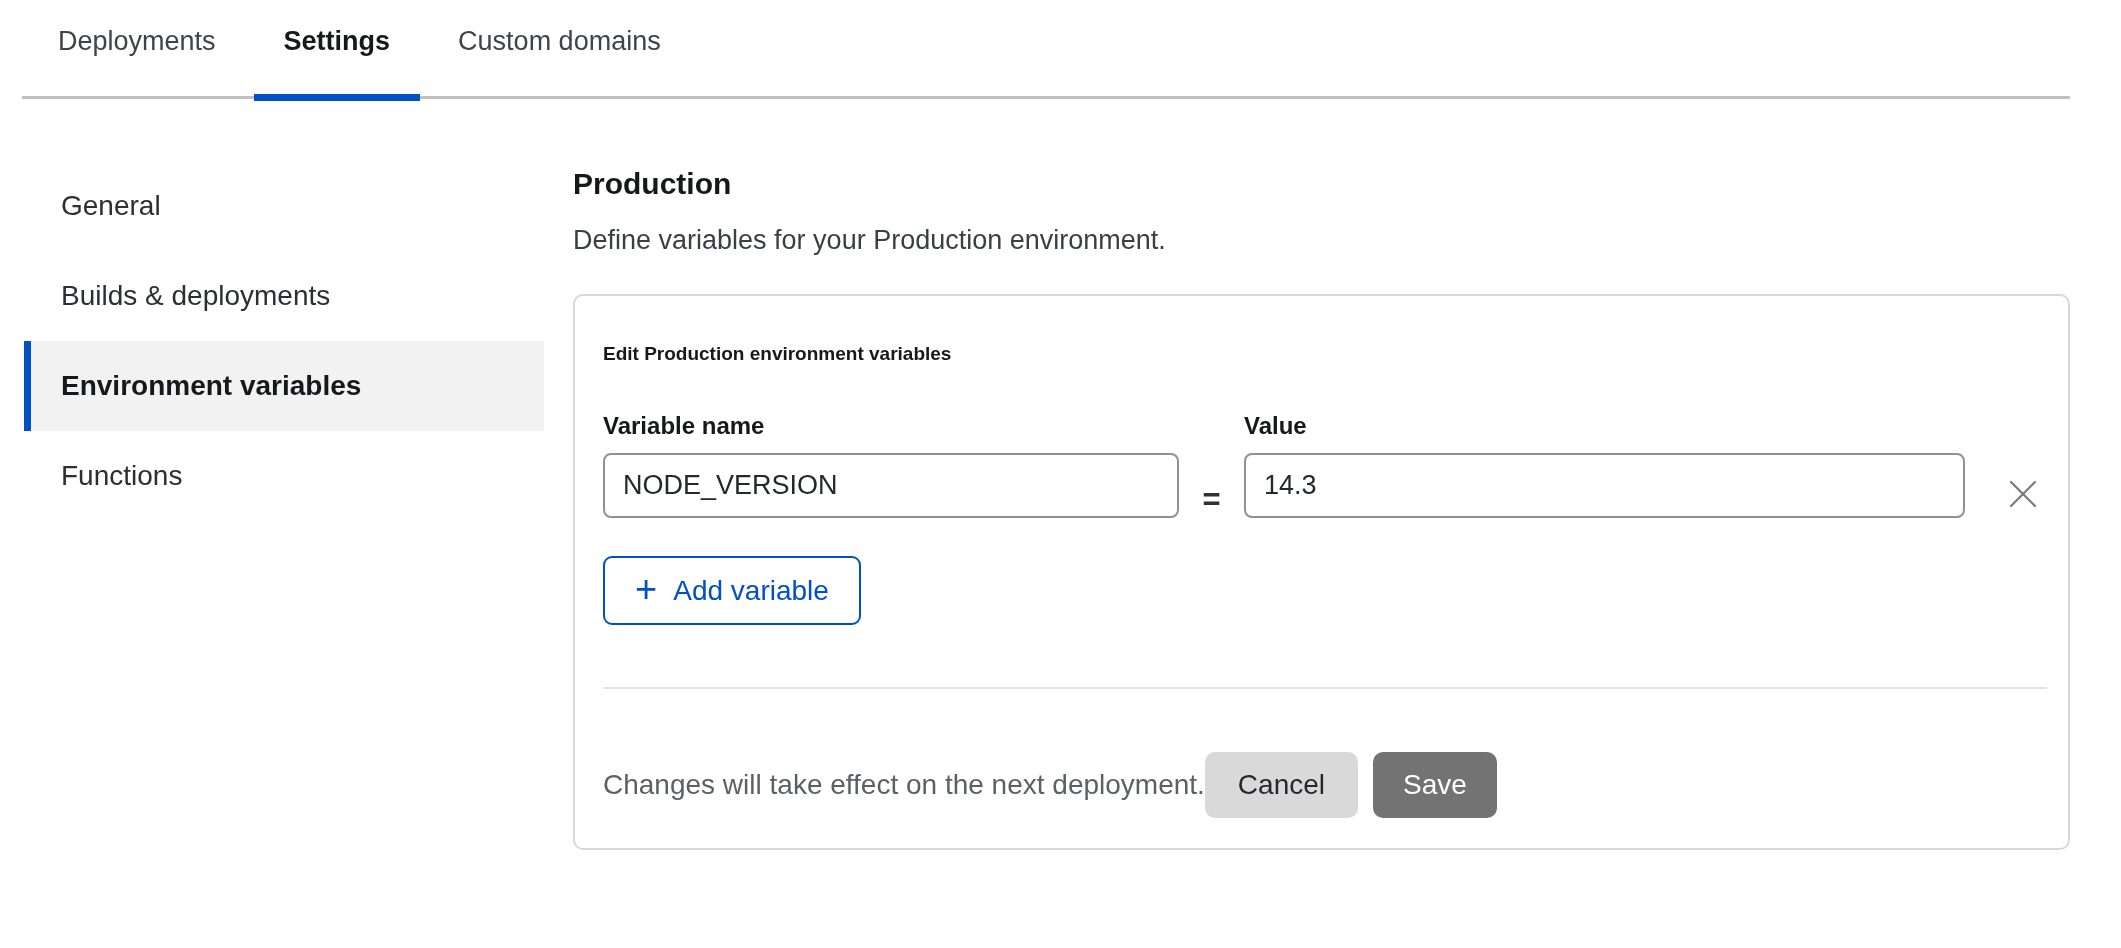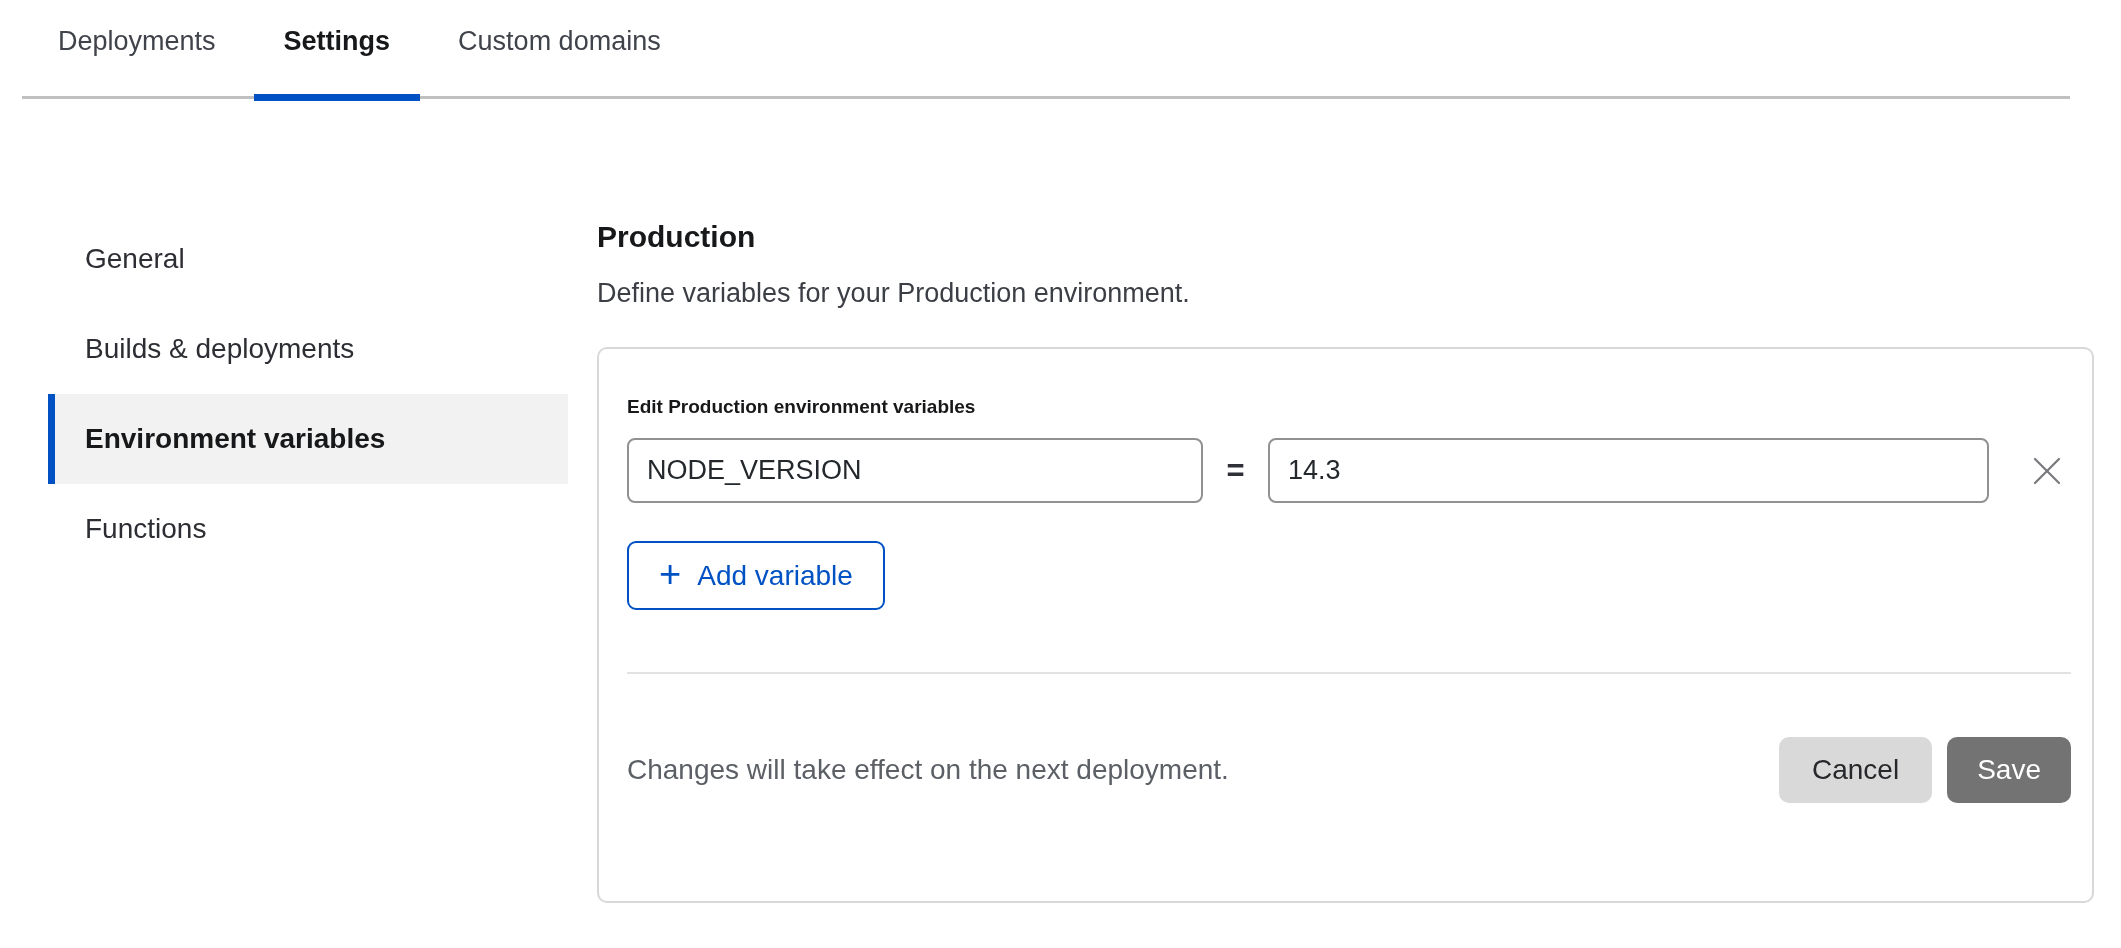--- a/index.html
+++ b/index.html
@@ -34,21 +34,21 @@
   .tab.active { font-weight: bold; color: #17181a; }
   .tab.active::after {
     content: "";
     position: absolute;
     left: 0; right: 0; bottom: -5px;
     height: 7px;
     background: #0051c3;
   }
 
   
-  .layout { display: flex; margin-top: 115px; align-items: flex-start; padding-left: 24px; }
+  .layout { display: flex; margin-top: 62px; align-items: flex-start; }
 
   .sidebar { width: 520px; margin-left: 24px; flex-shrink: 0; }
   .side-item {
     height: 90px;
     display: flex; align-items: center;
     padding-left: 37px;
     font-size: 28px;
     color: #2c2e33;
     cursor: pointer;
   }
@@ -74,21 +74,21 @@
     background: #fff;
   }
   .card-title { font-size: 19px; line-height: 36px; font-weight: bold; color: #17181a; }
 
   .labels-row { display: flex; margin-top: 40px; }
   .field-label { font-size: 24px; line-height: 28px; font-weight: bold; color: #17181a; }
   .col-name { width: 576px; }
   .eq-col { width: 65px; text-align: center; flex-shrink: 0; }
   .col-value { width: 721px; }
 
-  .var-row { display: flex; align-items: center; margin-top: 13px; }
+  .var-row { display: flex; align-items: flex-end; margin-top: 13px; }
   .var-input {
     width: 100%; height: 65px;
     border: 2px solid #8f9193;
     border-radius: 8px;
     padding: 0 18px;
     font-family: "Liberation Sans", sans-serif;
     font-size: 27px;
     color: #24282c;
     background: #fff;
     outline: none;
@@ -115,21 +115,21 @@
     font-family: "Liberation Sans", sans-serif;
     font-size: 28px;
     cursor: pointer;
   }
   .add-btn .plus { font-size: 38px; font-weight: 400; line-height: 1; position: relative; top: -2px; }
 
   .divider { margin-top: 62px; height: 2px; background: #e2e2e2; border: none; width: 100%; }
 
   .card-footer {
     margin-top: 63px;
-    display: flex; align-items: center; justify-content: space-between;
+    display: flex; align-items: center; justify-content: flex-start;
   }
   .footer-note { font-size: 28px; color: #5c6066; }
   .footer-actions { display: flex; gap: 15px; }
   .btn {
     height: 66px;
     border: none; border-radius: 10px;
     font-family: "Liberation Sans", sans-serif;
     font-size: 28px;
     cursor: pointer;
     display: inline-flex; align-items: center;
@@ -155,20 +155,29 @@
     <div class="side-item">Functions</div>
   </aside>
 
   <main class="main">
     <h1 class="page-heading">Production</h1>
     <p class="page-desc">Define variables for your Production environment.</p>
 
     <section class="card">
       <h2 class="card-title">Edit Production environment variables</h2>
 
+      <div class="labels-row">
+        <div class="col-name">
+          <span class="field-label">Variable name</span>
+        </div>
+        <div class="eq-col"></div>
+        <div class="col-value">
+          <span class="field-label">Value</span>
+        </div>
+      </div>
 
       <div class="var-row">
         <div class="col-name">
           <input class="var-input" type="text" value="NODE_VERSION" style="">
         </div>
         <div class="eq-col">
           <span class="eq-sign">=</span>
         </div>
         <div class="col-value">
           <input class="var-input" type="text" value="14.3" style="">

